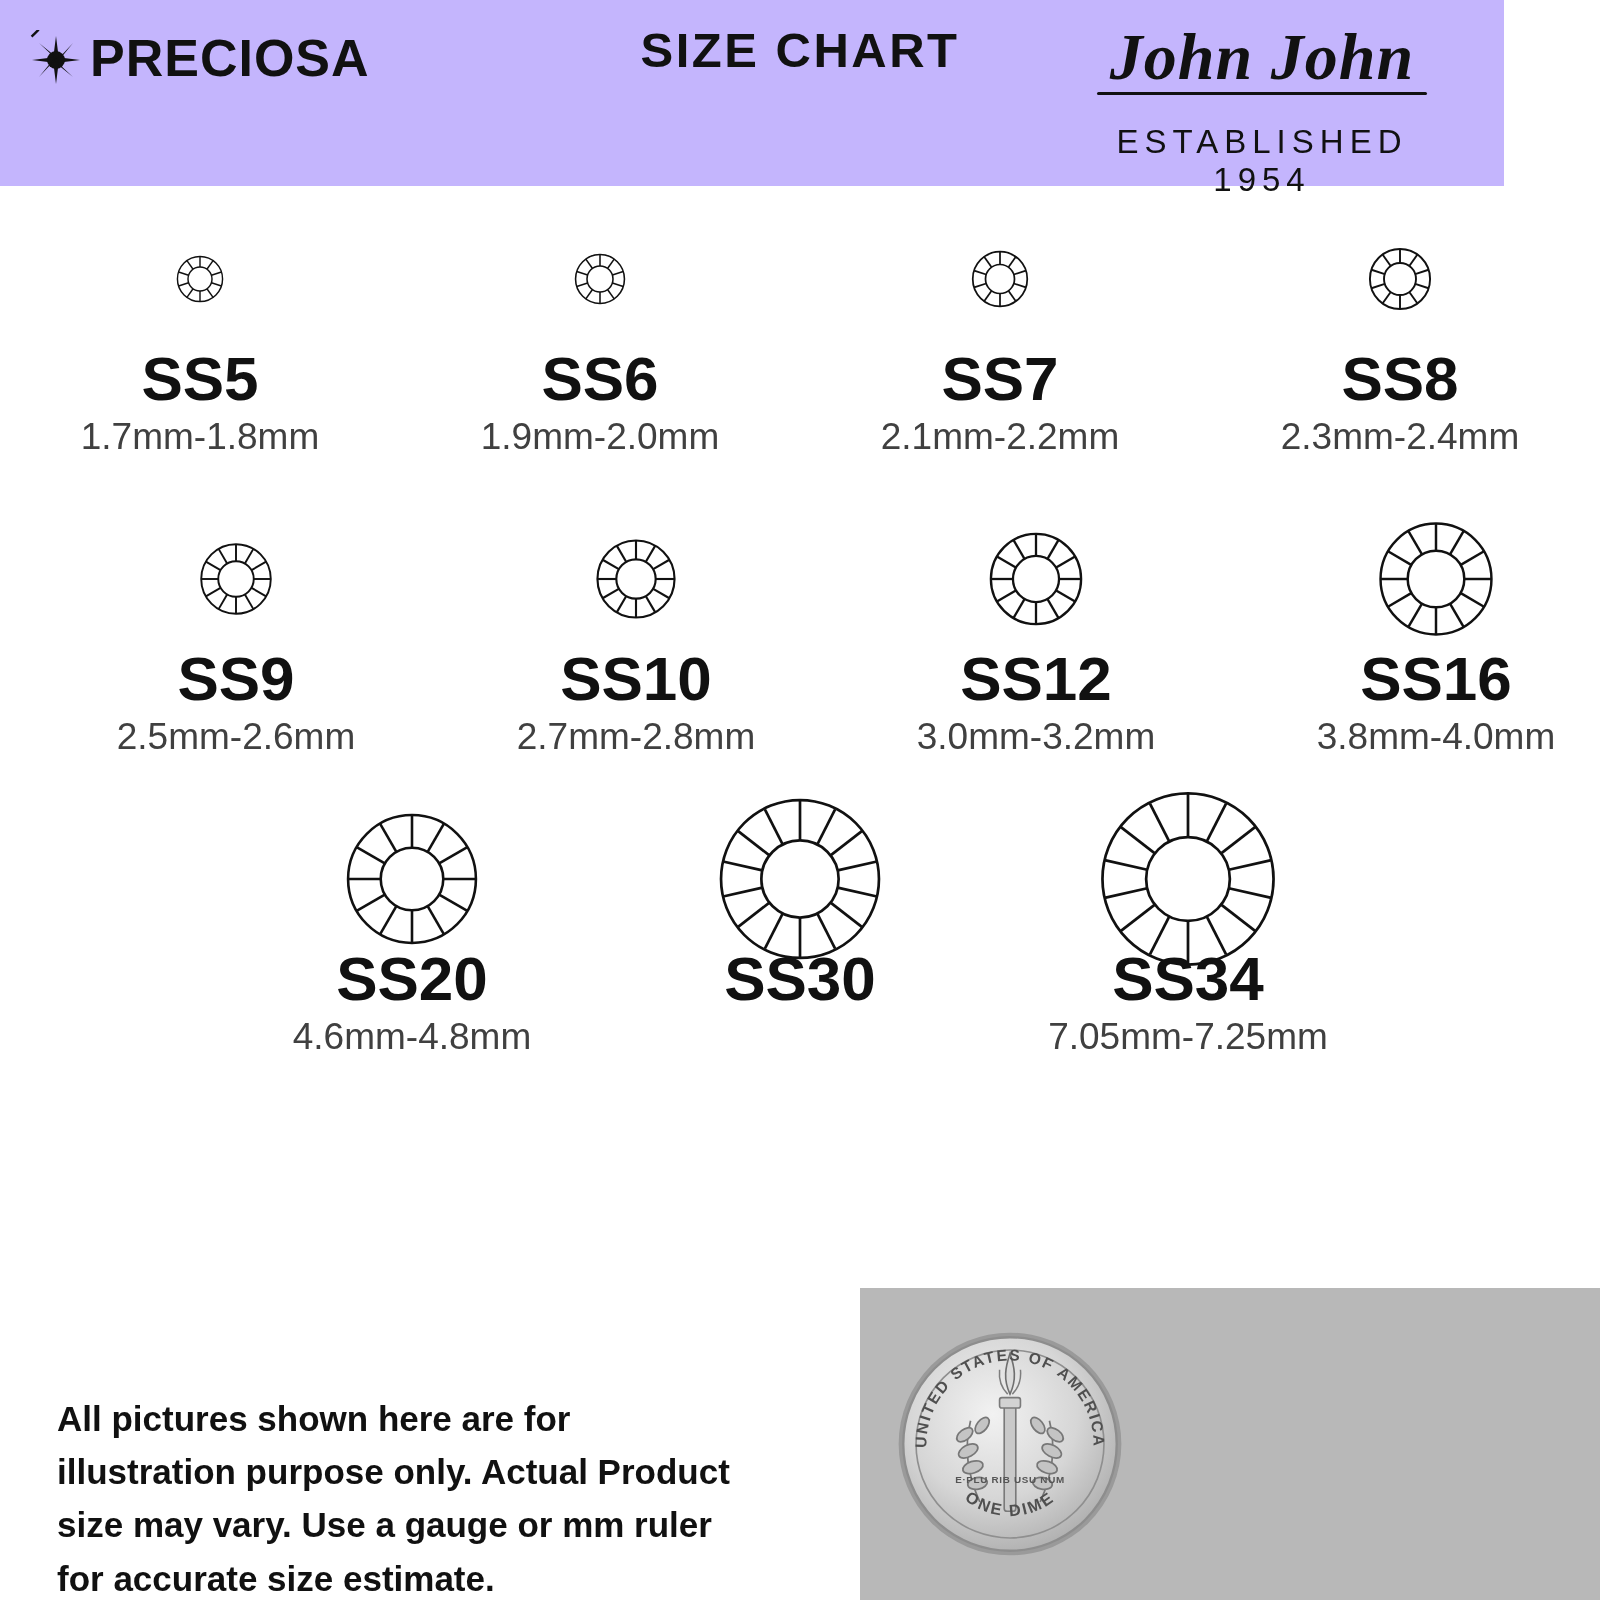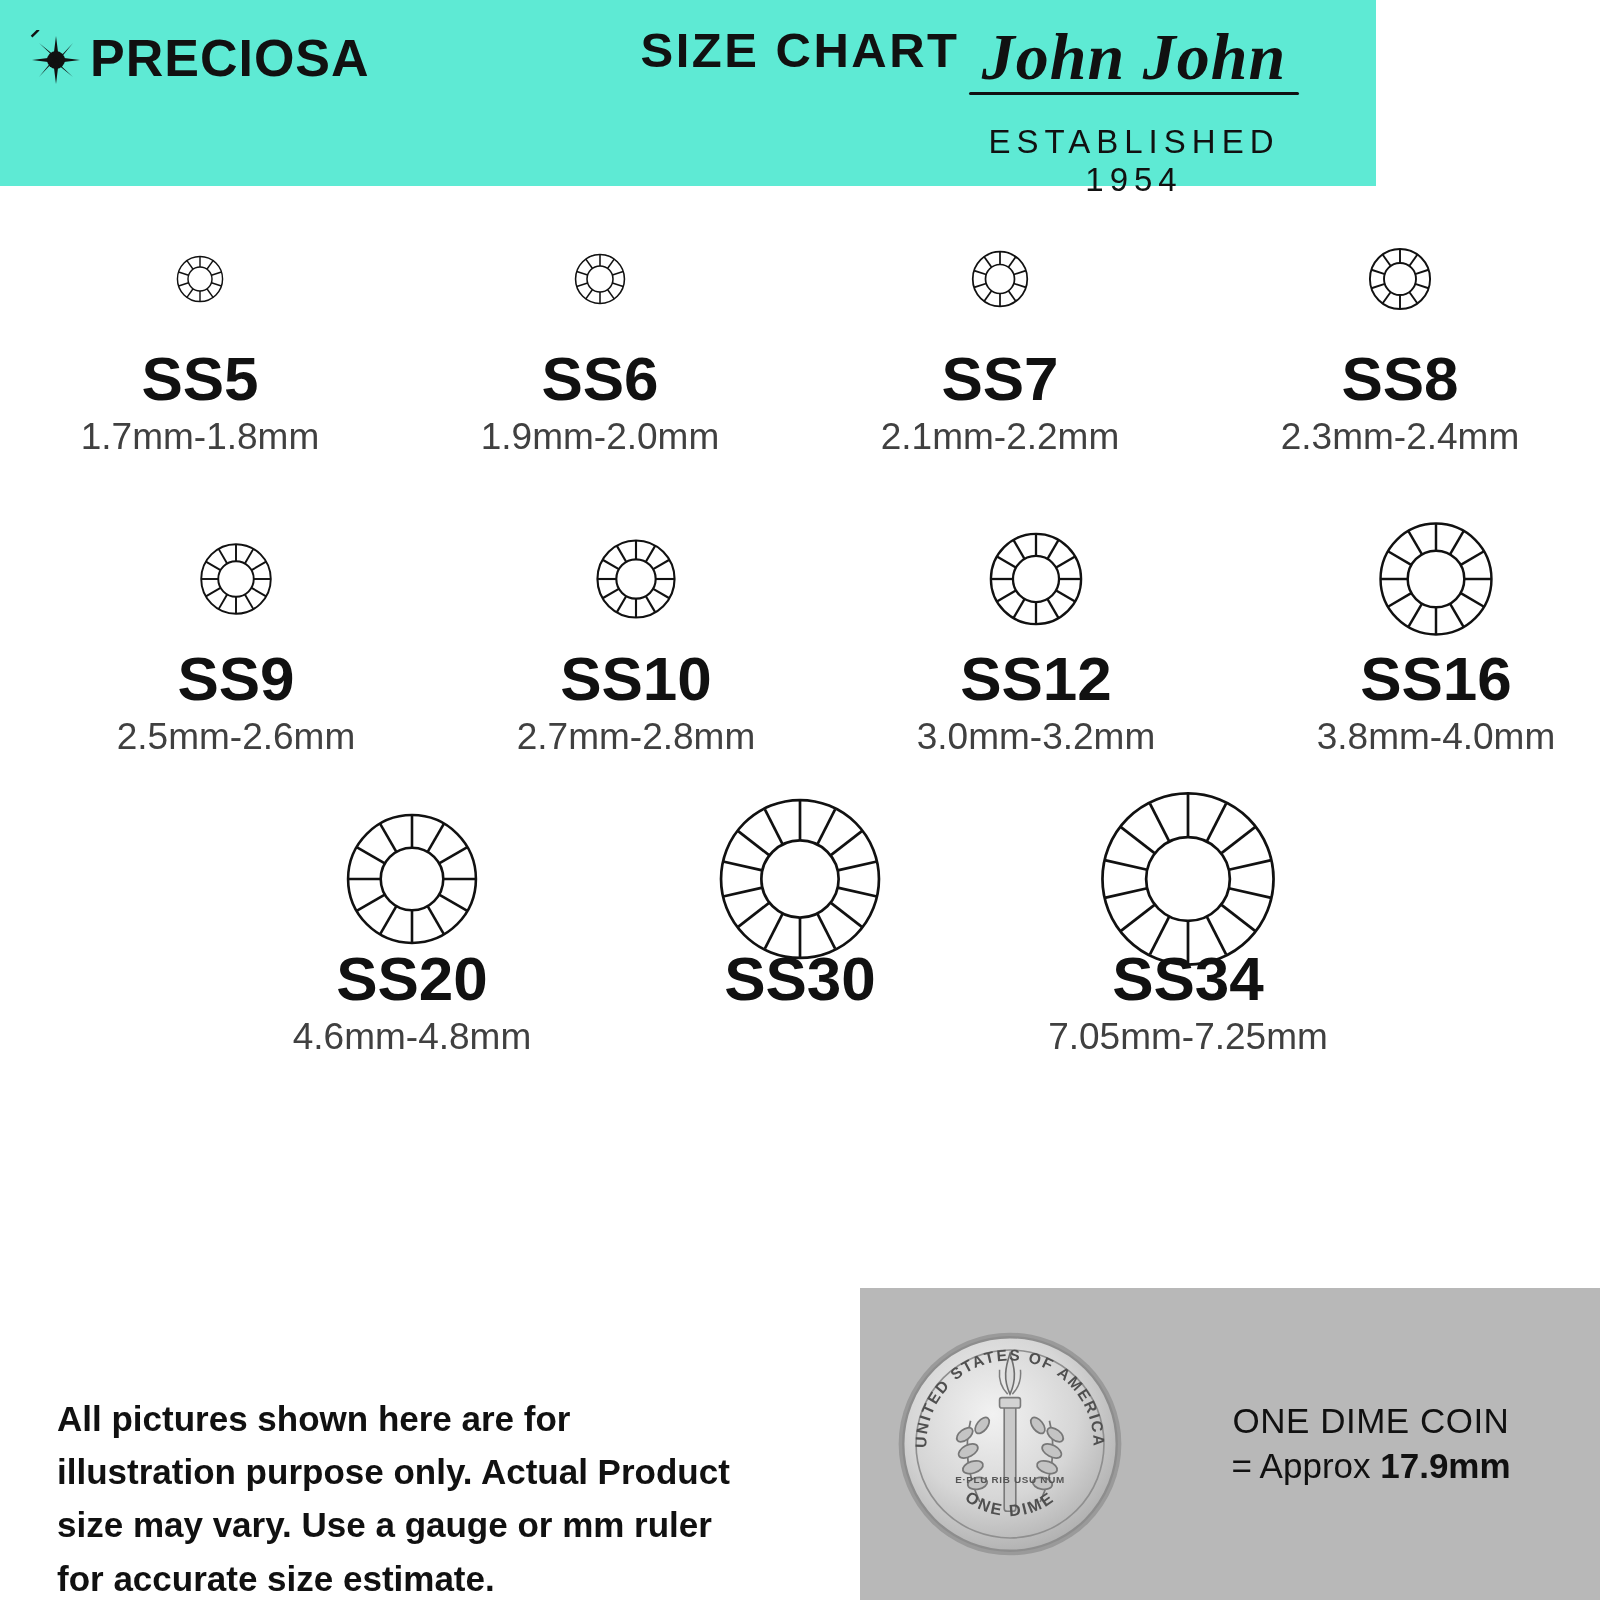--- a/index.html
+++ b/index.html
@@ -12,22 +12,22 @@
   #page {
     position: relative;
     width: 1600px; height: 1600px;
     background: #ffffff;
   }
 
   
   .header {
     position: absolute;
     left: 0; top: 0;
-    width: 1376px; height: 186px;
-    background: #5eead4;
+    width: 1504px; height: 186px;
+    background: #c4b5fd;
     display: flex;
     align-items: center;
   }
   .brand-left {
     position: absolute;
     left: 28px; top: 30px;
     display: flex;
     align-items: center;
     gap: 6px;
   }
@@ -541,21 +541,15 @@
 
         <text font-family="Liberation Sans, sans-serif" font-size="13.5" font-weight="bold" fill="#4f4f4f" letter-spacing="1.6">
           <textPath href="#topArc" startOffset="50%" text-anchor="middle">UNITED STATES OF AMERICA</textPath>
         </text>
         <text font-family="Liberation Sans, sans-serif" font-size="14" font-weight="bold" fill="#4f4f4f" letter-spacing="2">
           <textPath href="#botArc" startOffset="50%" text-anchor="middle">ONE DIME</textPath>
         </text>
         <text x="100" y="134" font-family="Liberation Sans, sans-serif" font-size="8.5" font-weight="bold" fill="#555" text-anchor="middle" letter-spacing="0.6">E·PLU RIB USU NUM</text>
       </svg>
     </div>
-    <div class="coin-text">
-      <div class="coin-line1">ONE DIME COIN</div>
-      <div class="coin-line2">
-        <span>= Approx </span><b>17.9mm</b>
-      </div>
-    </div>
   </div>
 
 </div>
 
 </body></html>

